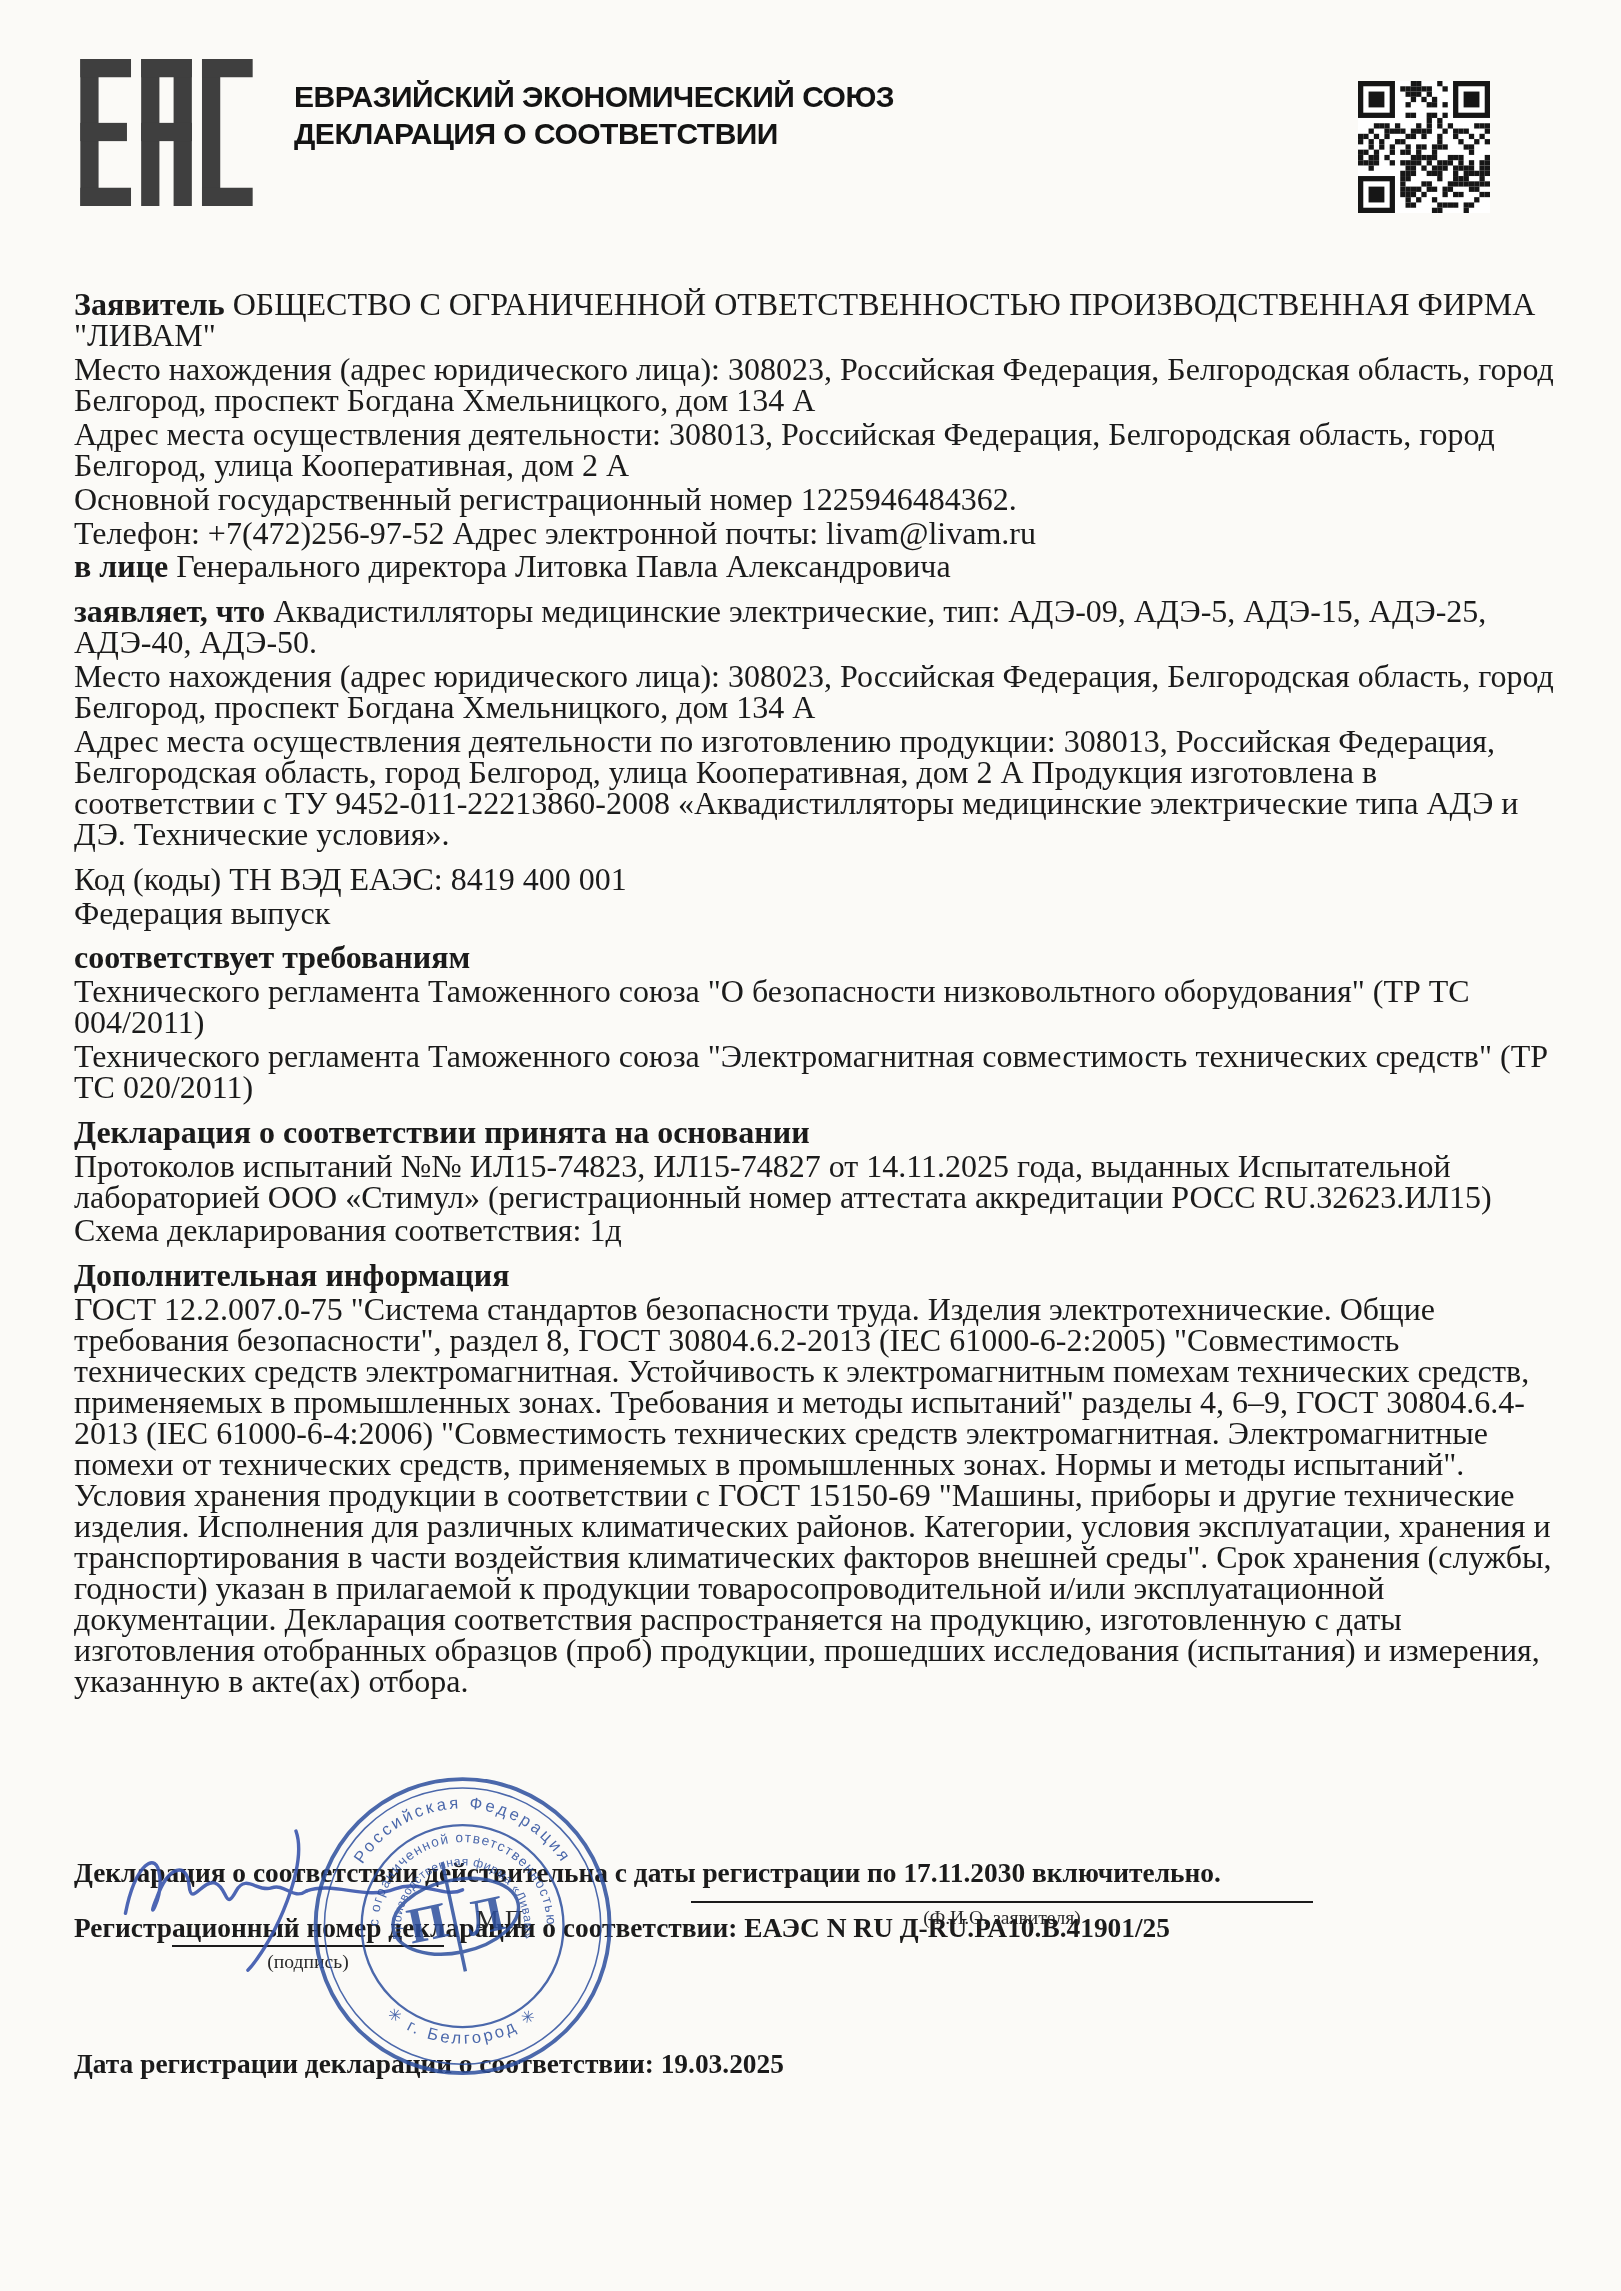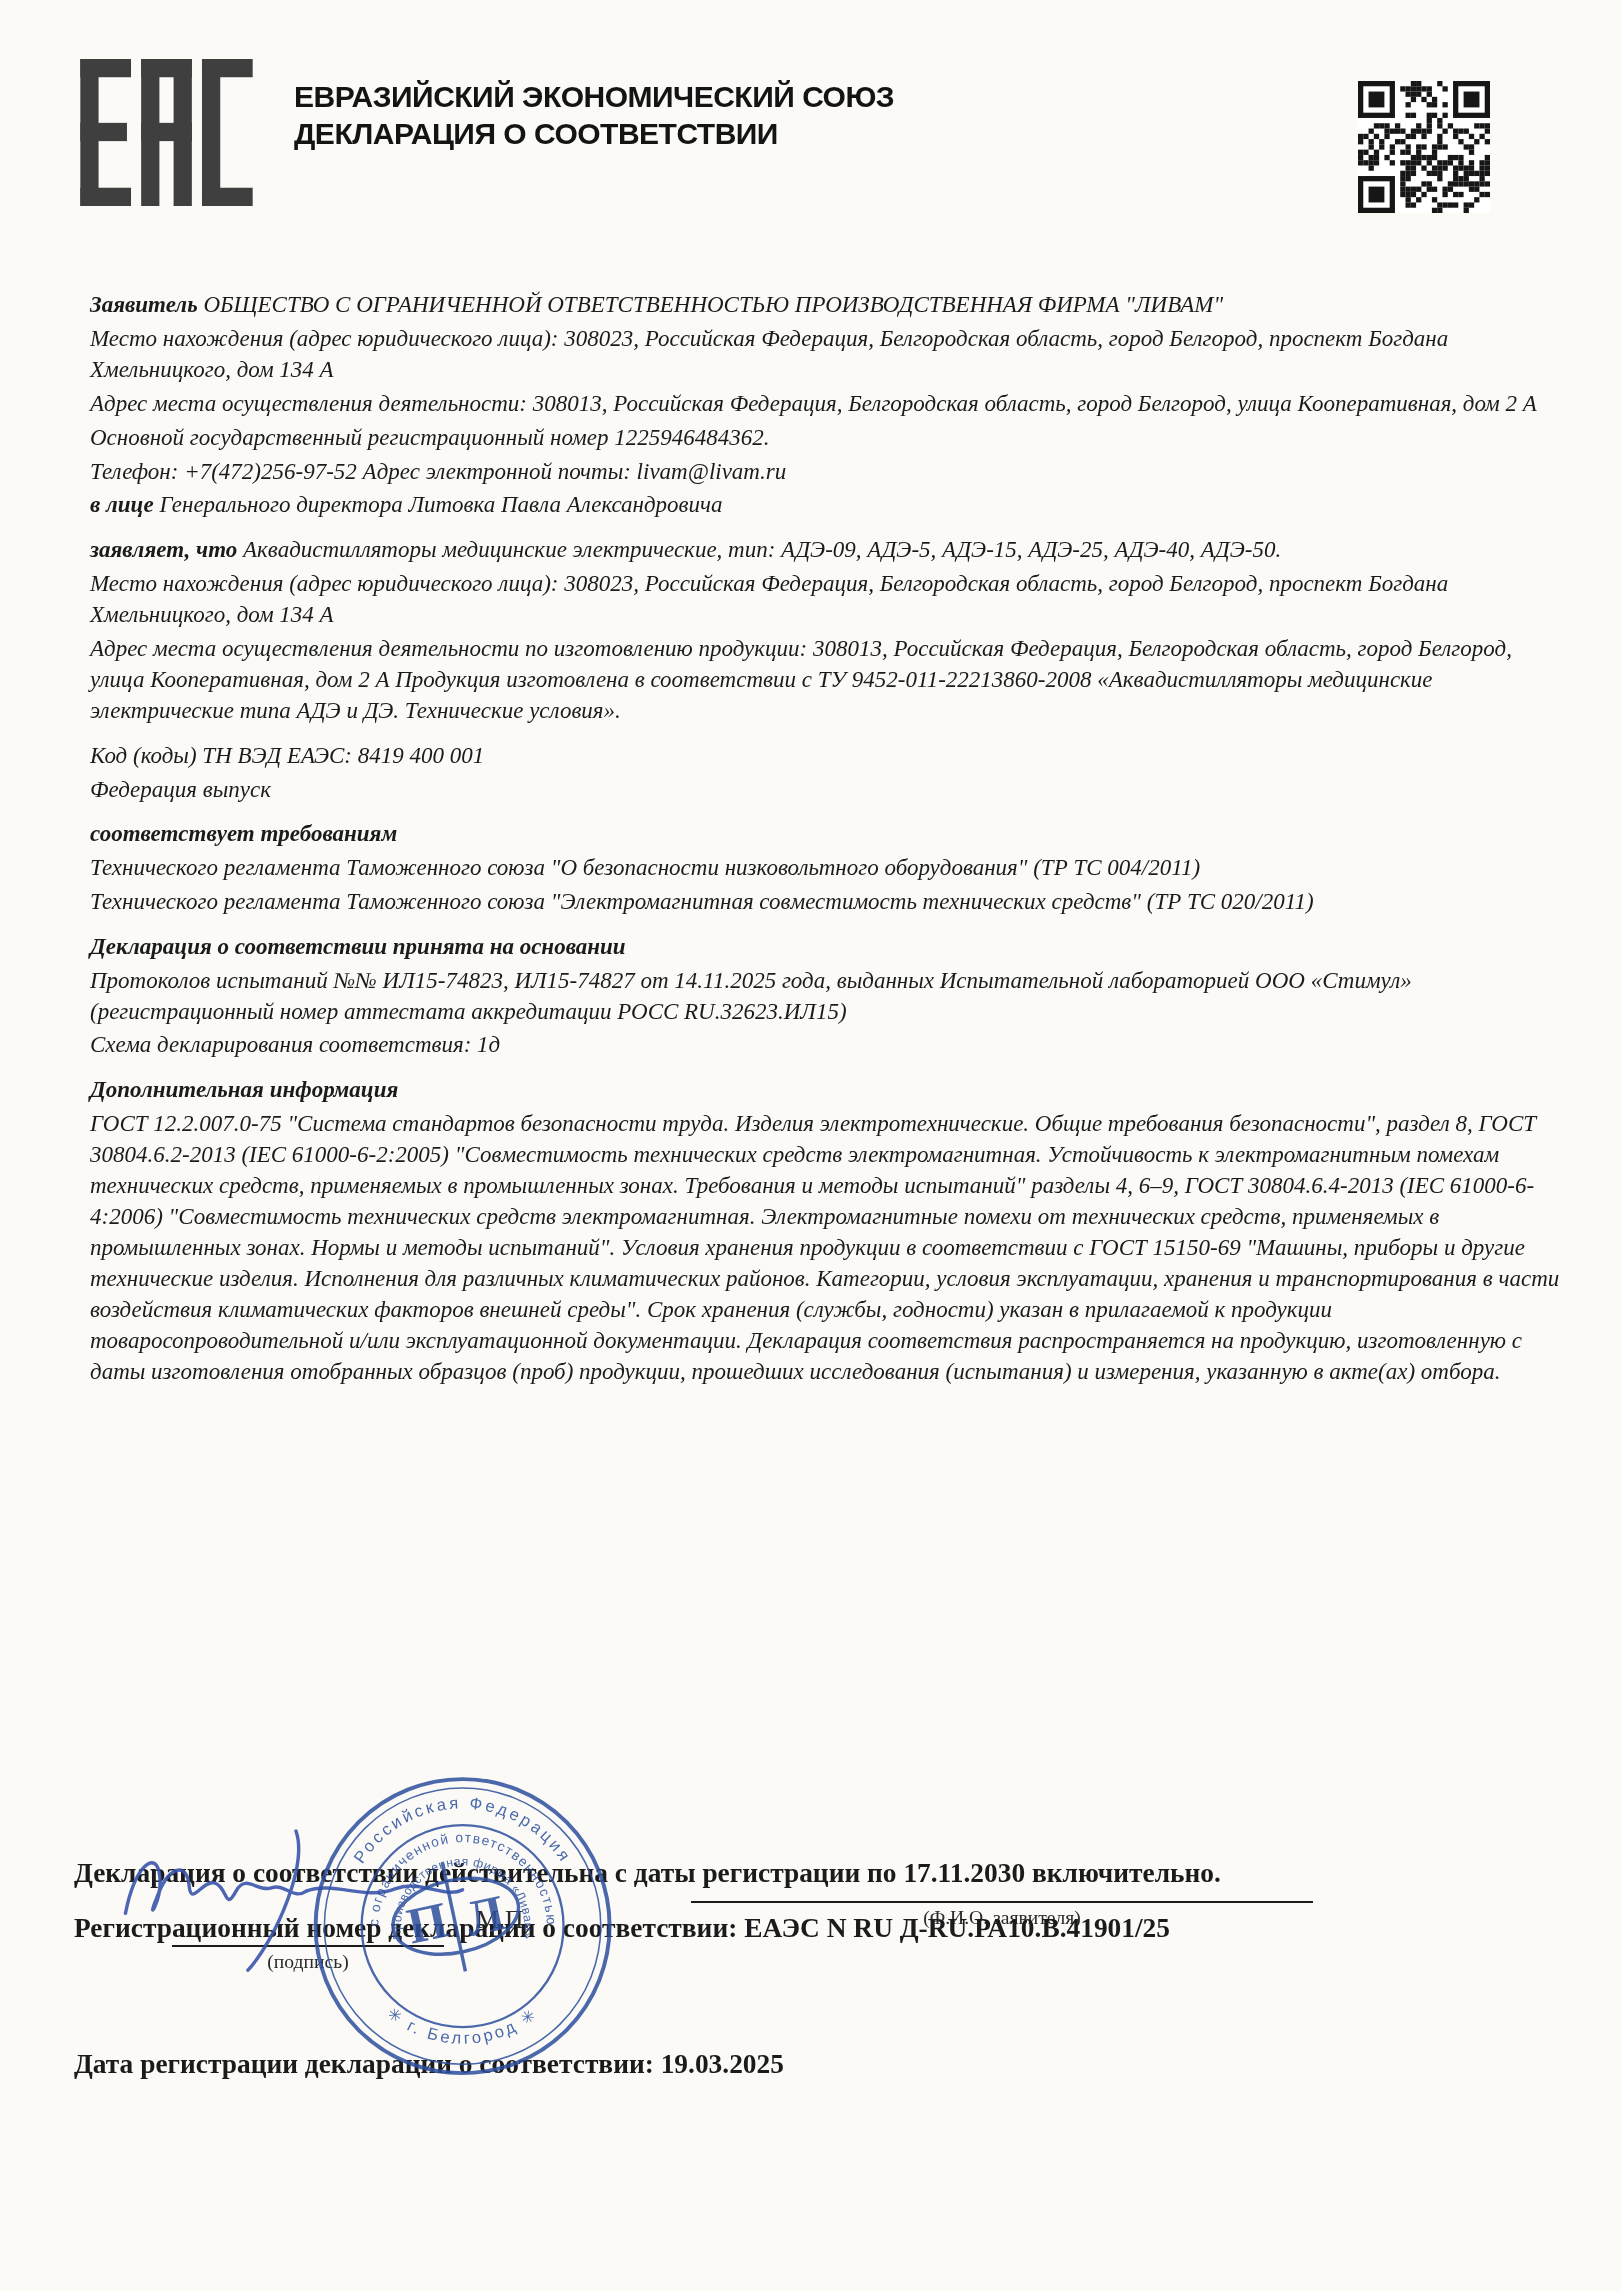--- a/index.html
+++ b/index.html
@@ -5,21 +5,21 @@
   html,body{margin:0;padding:0;background:#8a8a8a;}
   .page{position:relative;width:1621px;height:2292px;background:#fbfaf7;overflow:hidden;
         font-family:"Liberation Serif",serif;color:#1b1b1b;}
   
   .eac-logo{position:absolute;left:80px;top:59px;}
   .doc-title{position:absolute;left:294px;top:78px;width:1019px;text-align:left;
              font-family:"Liberation Sans",sans-serif;font-weight:bold;font-size:30px;
              line-height:37px;color:#141414;letter-spacing:-0.5px;}
   .qr{position:absolute;left:1358px;top:81px;}
   
-  .content{position:absolute;left:90px;top:289px;width:1482px;font-size:23px;line-height:31px;font-style:italic;}
+  .content{position:absolute;left:74px;top:289px;width:1482px;font-size:32px;line-height:31px;}
   .para{margin:0 0 2.9px 0;}
   .para b{font-weight:bold;}
   .mt{margin-top:13.7px;}
   .abs{position:absolute;font-size:27.4px;line-height:31px;margin:0;}
   .validity{left:74px;top:1858px;width:1482px;font-weight:bold;}
   .regnum{left:74px;top:1913px;font-weight:bold;}
   .regdate{left:74px;top:2049px;font-weight:bold;}
   
   .sig-left{position:absolute;left:172px;top:1945px;width:272px;text-align:center;}
   .sig-right{position:absolute;left:691px;top:1901px;width:622px;text-align:center;}

